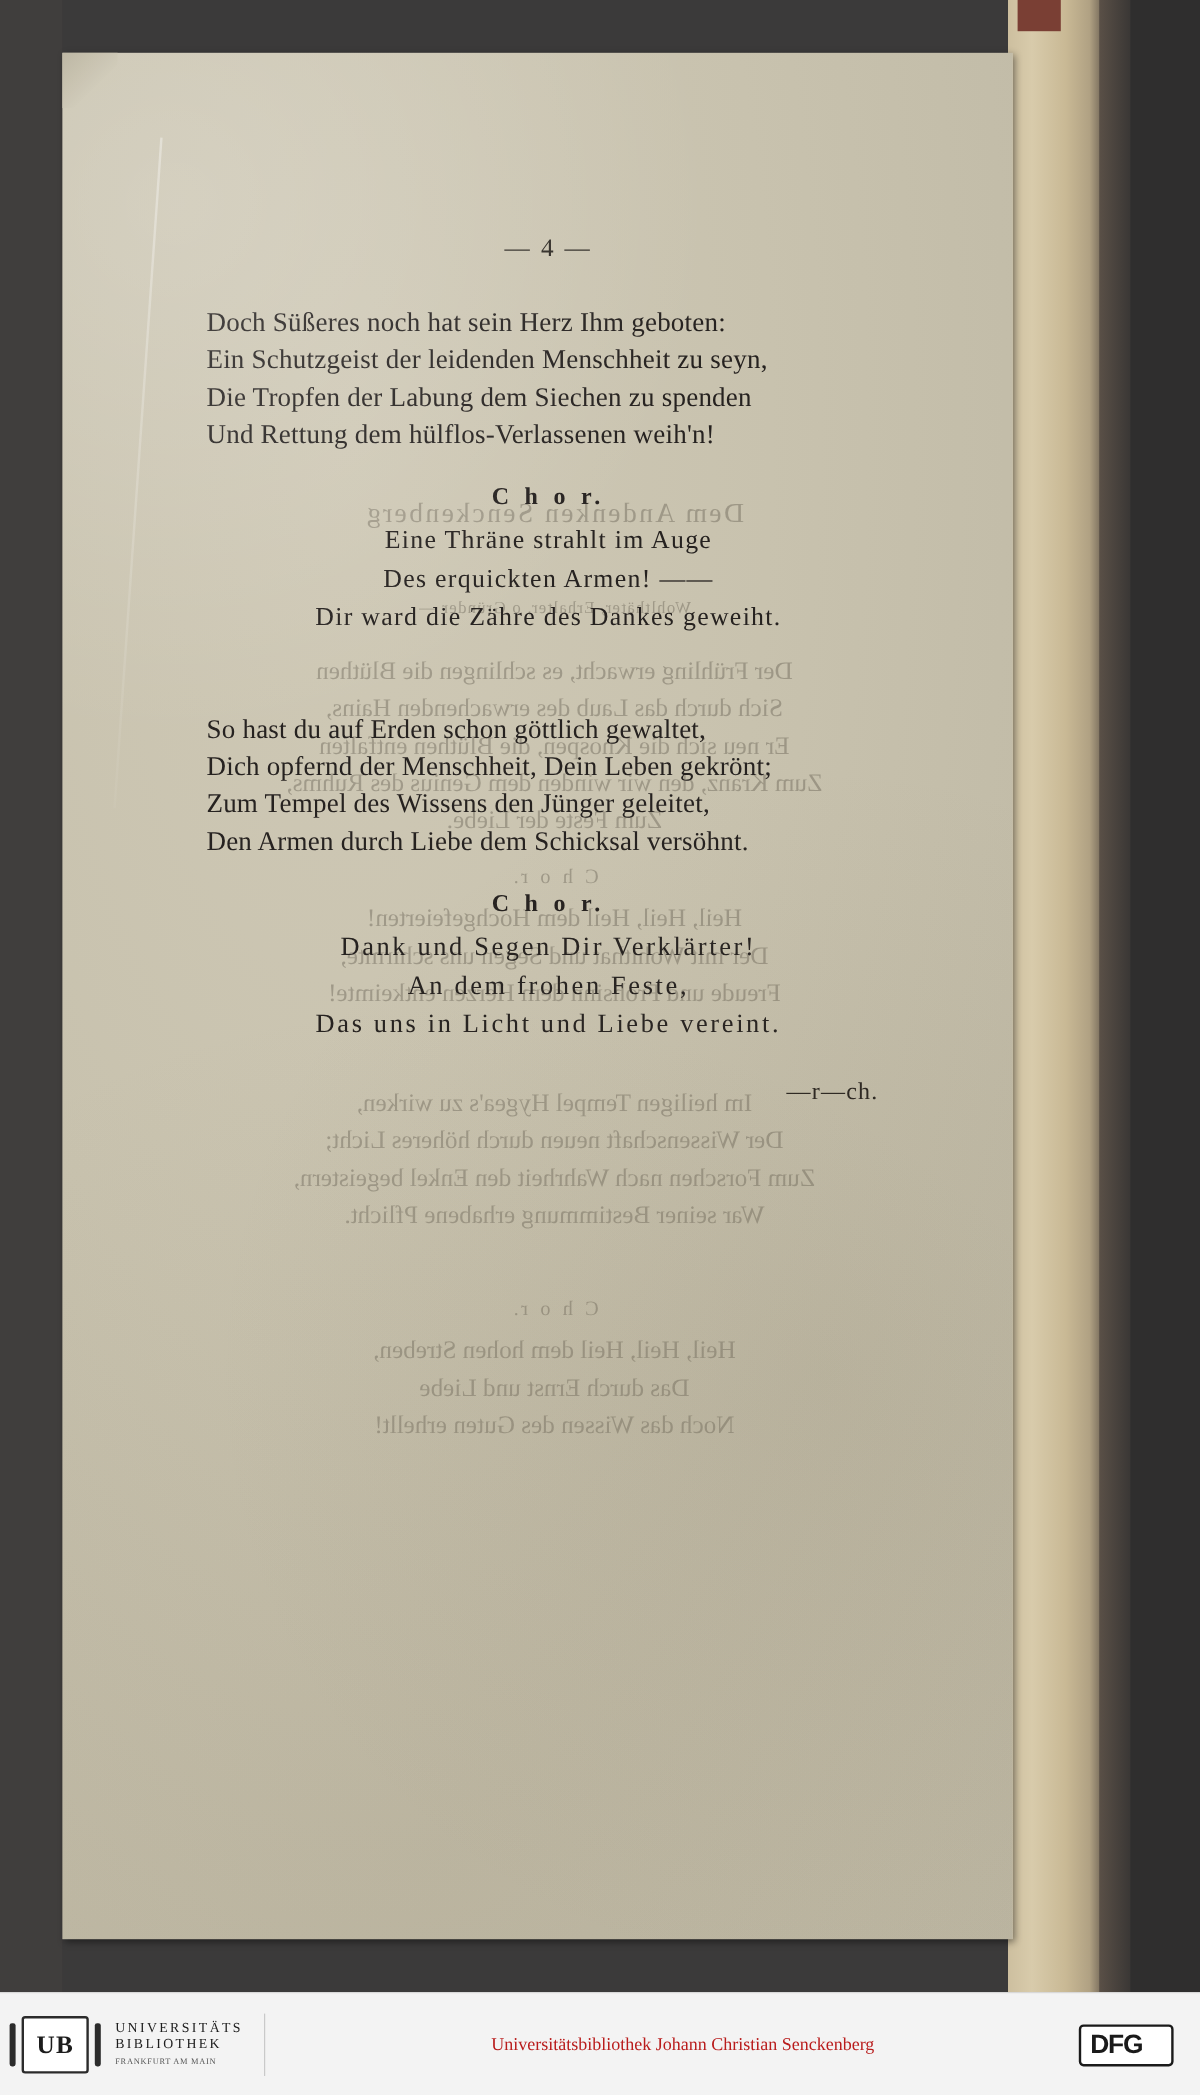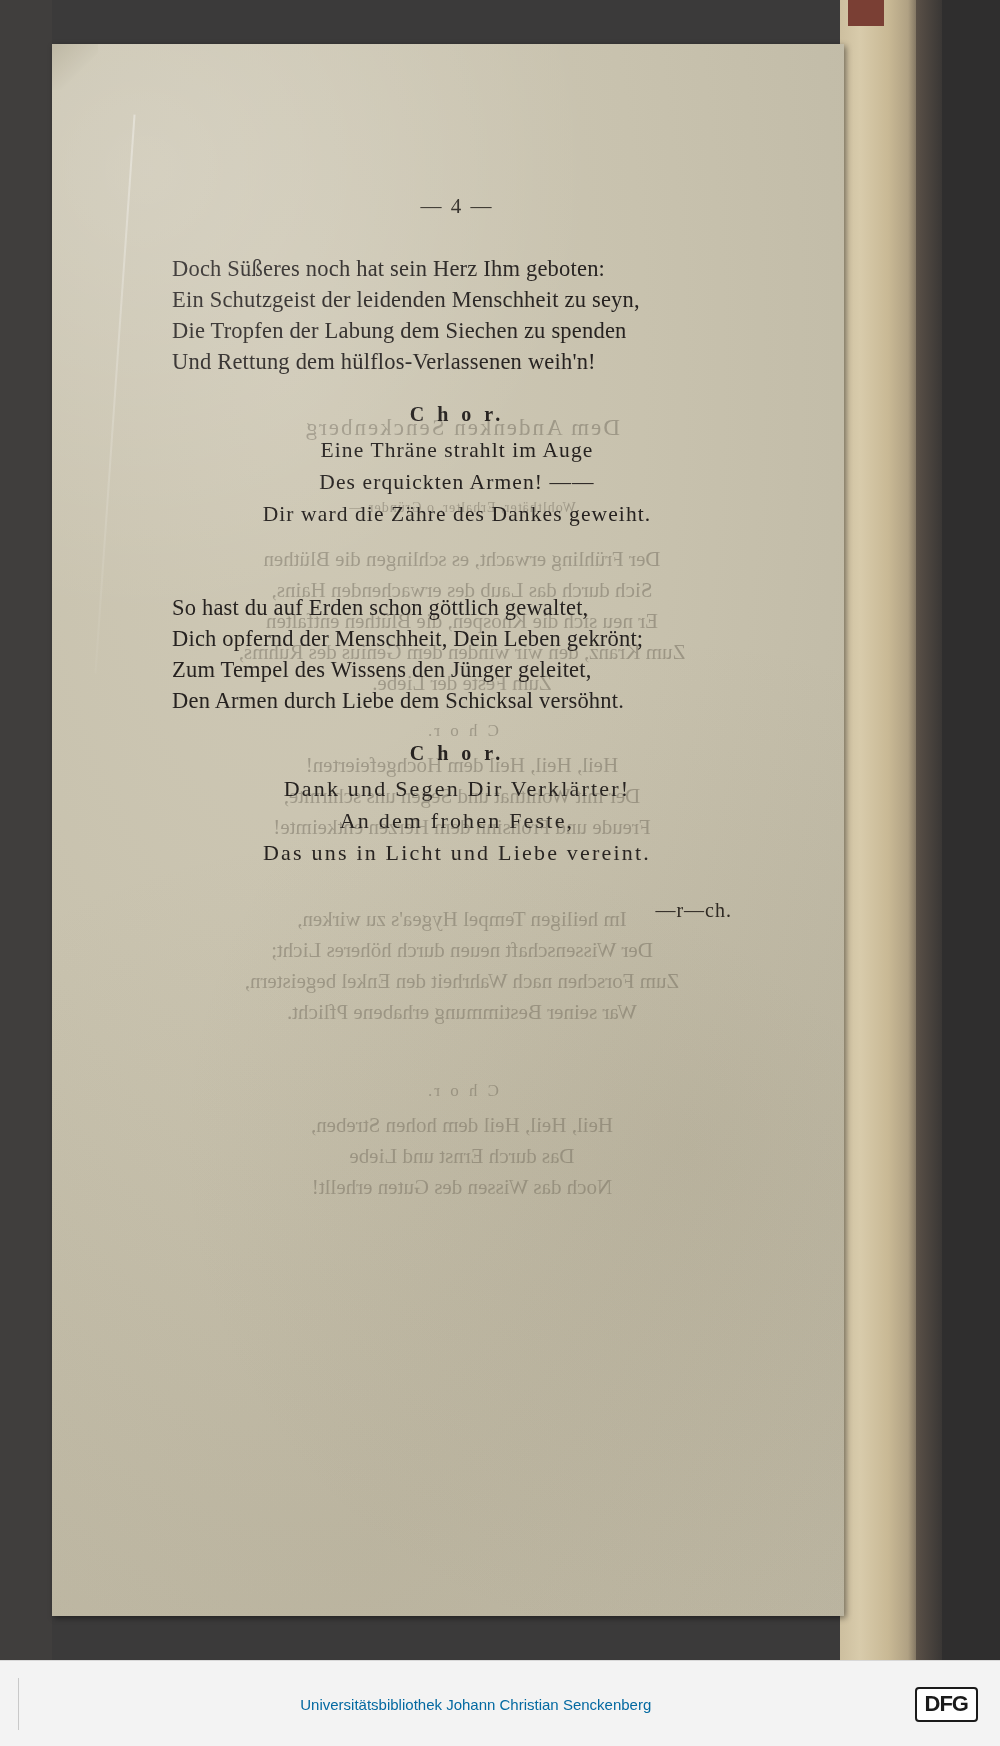--- a/index.html
+++ b/index.html
@@ -255,34 +255,34 @@
   }
   .inst-text .sub {
     font-weight: 400;
     font-size: 7px;
     color: #555;
     letter-spacing: 0.2px;
   }
   .footer-center {
     flex: 1;
     text-align: center;
-    font-family: Liberation Sans, sans-serif;
+    font-family: Liberation Serif, serif;
     font-size: 15px;
-    color: #0369a1;
+    color: #b91c1c;
   }
   .dfg-logo {
     margin-right: 22px;
     font-family: "Liberation Sans", sans-serif;
     font-weight: 700;
     font-size: 22px;
     letter-spacing: -1px;
     color: #1a1a1a;
     border: 2px solid #1a1a1a;
     border-radius: 4px;
-    padding: 2px 8px 3px 8px;
+    padding: 2px 24px 3px 8px;
     background: #fff;
   }
 </style>
 </head>
 <body>
 
 <div id="scan-area">
 
   <div class="board-left"></div>
   <div class="board-right"></div>
@@ -364,20 +364,30 @@
         <div class="verse-line">Das uns in Licht und Liebe vereint.</div>
       </div>
 
       <div class="signature">—r—ch.</div>
     </div>
   </div>
 </div>
 
 <div id="footer-bar">
 
+  <div class="footer-logo">
+    <div class="ub-logo">
+      <div class="ub-mark">UB</div>
+      <div class="ub-text">
+        <div>UNIVERSITÄTS</div>
+        <div>BIBLIOTHEK</div>
+        <div class="small">FRANKFURT AM MAIN</div>
+      </div>
+    </div>
+  </div>
 
   <div class="divider-v"></div>
 
 
   <div class="footer-center">Universitätsbibliothek Johann Christian Senckenberg</div>
 
   <div class="dfg-logo">DFG</div>
 </div>
 
 </body></html>

